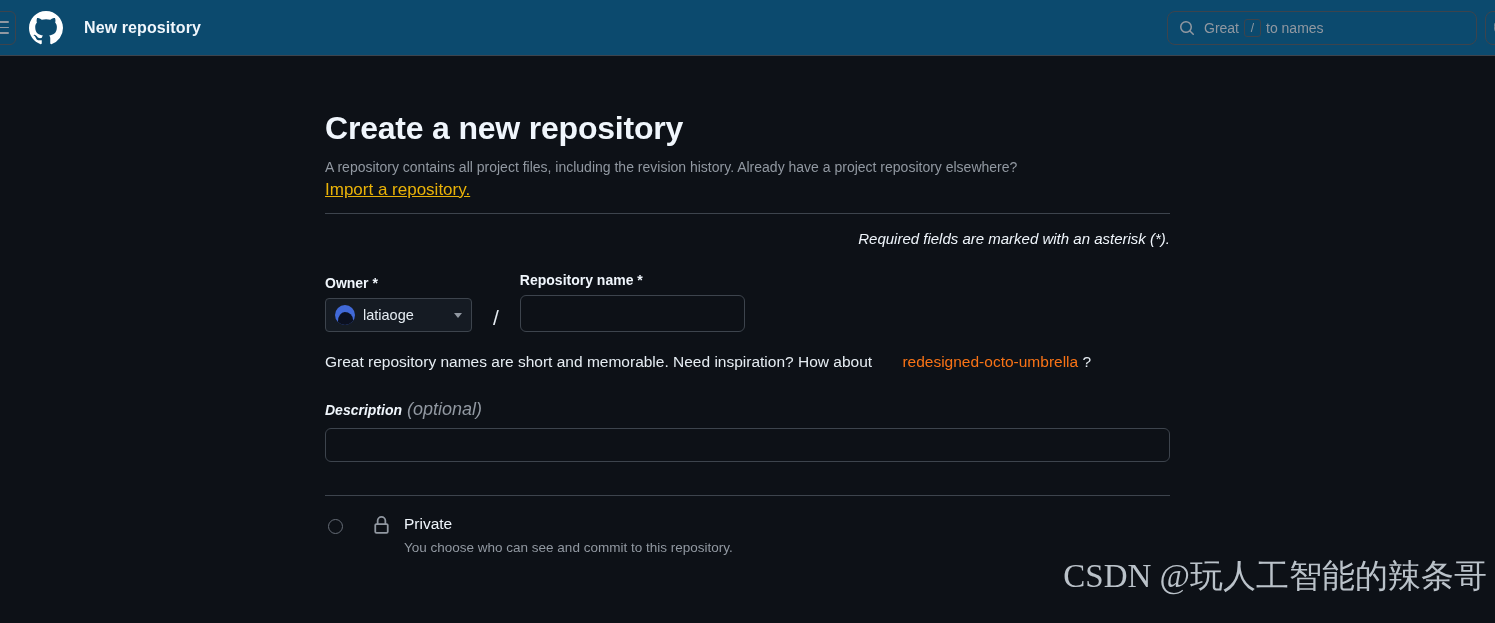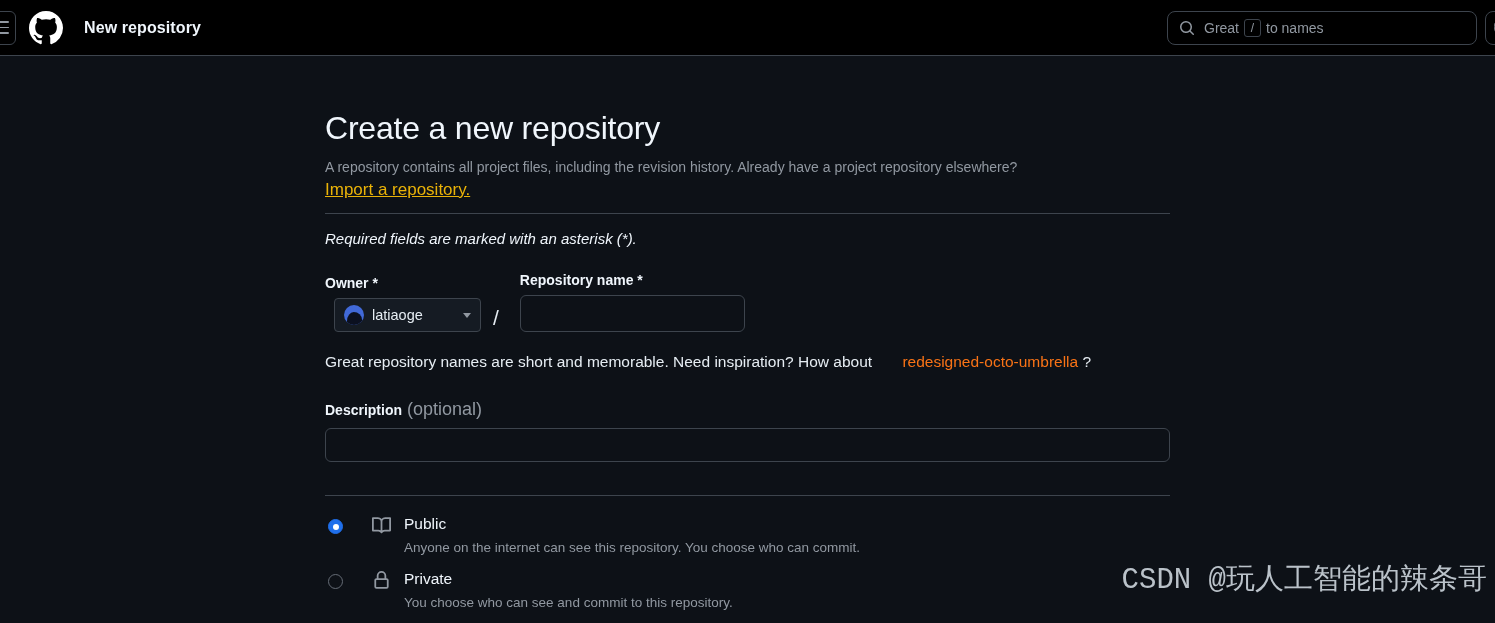--- a/index.html
+++ b/index.html
@@ -14,21 +14,21 @@
     background: #0d1117;
     font-family: "Liberation Sans", sans-serif;
     color: #e6edf3;
     -webkit-font-smoothing: antialiased;
   }
 
   
   .header {
     position: relative;
     height: 56px;
-    background: #000000;
+    background: #0c4a6e;
     border-bottom: 1px solid #3d444d;
     display: flex;
     align-items: center;
     padding: 0 0 0 0;
   }
   .hamburger {
     width: 30px;
     height: 34px;
     margin-left: -14px;
     border: 1px solid #3d444d;
@@ -127,21 +127,21 @@
   }
   .form-wrap {
     width: 845px;
     margin: 0 auto;
     padding-top: 52px;
   }
   h1.page-title {
     margin: 0;
     font-size: 32px;
     line-height: 1.25;
-    font-weight: 400;
+    font-weight: 700;
     color: #f0f6fc;
     letter-spacing: -0.2px;
   }
   .subtitle {
     margin-top: 9px;
     font-size: 14px;
     line-height: 1.5;
     color: #9198a1;
   }
   .import-link {
@@ -155,20 +155,21 @@
   .rule {
     height: 1px;
     background: #3d444d;
     margin-top: 13px;
   }
   .required-note {
     margin-top: 16px;
     font-size: 15px;
     font-style: italic;
     color: #f0f6fc;
+    text-align: right;
   }
 
   .owner-row {
     display: flex;
     align-items: flex-end;
     margin-top: 25px;
     gap: 8px;
   }
   .field-label {
     font-size: 14px;
@@ -182,21 +183,20 @@
     height: 34px;
     width: 147px;
     border: 1px solid #3d444d;
     border-radius: 4px;
     background: #151b23;
     display: flex;
     align-items: center;
     padding: 0 9px;
     gap: 8px;
     cursor: pointer;
-    margin-left: 9px;
   }
   .avatar {
     width: 20px;
     height: 20px;
     border-radius: 50%;
     background: #4169d8;
     flex: 0 0 auto;
     position: relative;
     overflow: hidden;
   }
@@ -247,20 +247,21 @@
     font-size: 15.5px;
     color: #e6edf3;
   }
   .hint .suggest { color: #f97316; margin-left: 26px; }
 
   .desc-label-row {
     margin-top: 28px;
     display: flex;
     align-items: baseline;
     gap: 5px;
+    font-style: italic;
   }
   .desc-label-row .lbl {
     font-size: 14px;
     font-weight: 600;
     color: #f0f6fc;
   }
   .desc-label-row .opt {
     font-size: 18px;
     color: #9198a1;
   }
@@ -335,26 +336,26 @@
     margin-top: 5px;
     font-size: 13.5px;
     color: #9198a1;
     line-height: 1.3;
   }
 
   .watermark {
     position: absolute;
     right: 8px;
     bottom: 24px;
-    font-size: 29px;
+    font-size: 33px;
     color: #c9d1d9;
     opacity: 0.92;
     white-space: nowrap;
     pointer-events: none;
-    font-family: Liberation Mono, monospace;
+    font-family: Liberation Serif, serif;
   }
 </style>
 </head>
 <body>
 
 <div class="header">
 
   <div class="hamburger">
     <span></span>
     <span></span>
@@ -438,35 +439,20 @@
     <div class="desc-label-row">
       <span class="lbl">Description</span>
       <span class="opt">(optional)</span>
     </div>
     <input class="desc-input" type="text" value="" style="">
 
     <div class="rule2"></div>
 
     <div class="visibility">
 
-      <div class="vis-option">
-        <span class="radio checked"></span>
-        <span class="vis-icon">
-          <svg viewBox="0 0 16 16" aria-hidden="true">
-            <path d="M0 1.75A.75.75 0 0 1 .75 1h4.253c1.227 0 2.317.59 3 1.501A3.743 3.743 0 0 1 11.006 1h4.245
-                     a.75.75 0 0 1 .75.75v10.5a.75.75 0 0 1-.75.75h-4.507a2.25 2.25 0 0 0-1.591.659l-.622.621a.75.75 0 0 1-1.06 0
-                     l-.622-.621A2.25 2.25 0 0 0 5.258 13H.75a.75.75 0 0 1-.75-.75Zm7.251 10.324.004-5.073-.002-2.253A2.25 2.25 0 0 0 5.003 2.5H1.5v9h3.757
-                     a3.75 3.75 0 0 1 1.994.574ZM8.755 4.75l-.004 7.322a3.752 3.752 0 0 1 1.992-.572H14.5v-9h-3.495a2.25 2.25 0 0 0-2.25 2.25Z"></path>
-          </svg>
-        </span>
-        <span class="vis-text">
-          <span class="vis-title">Public</span>
-          <span class="vis-desc" style="display:block">Anyone on the internet can see this repository. You choose who can commit.</span>
-        </span>
-      </div>
 
       <div class="vis-option">
         <span class="radio"></span>
         <span class="vis-icon">
           <svg viewBox="0 0 16 16" aria-hidden="true">
             <path d="M4 4a4 4 0 0 1 8 0v2h.25c.966 0 1.75.784 1.75 1.75v5.5A1.75 1.75 0 0 1 12.25 15h-8.5A1.75 1.75 0 0 1 2 13.25v-5.5
                      C2 6.784 2.784 6 3.75 6H4Zm8.25 3.5h-8.5a.25.25 0 0 0-.25.25v5.5c0 .138.112.25.25.25h8.5a.25.25 0 0 0 .25-.25v-5.5
                      a.25.25 0 0 0-.25-.25ZM10.5 6V4a2.5 2.5 0 1 0-5 0v2Z"></path>
           </svg>
         </span>

